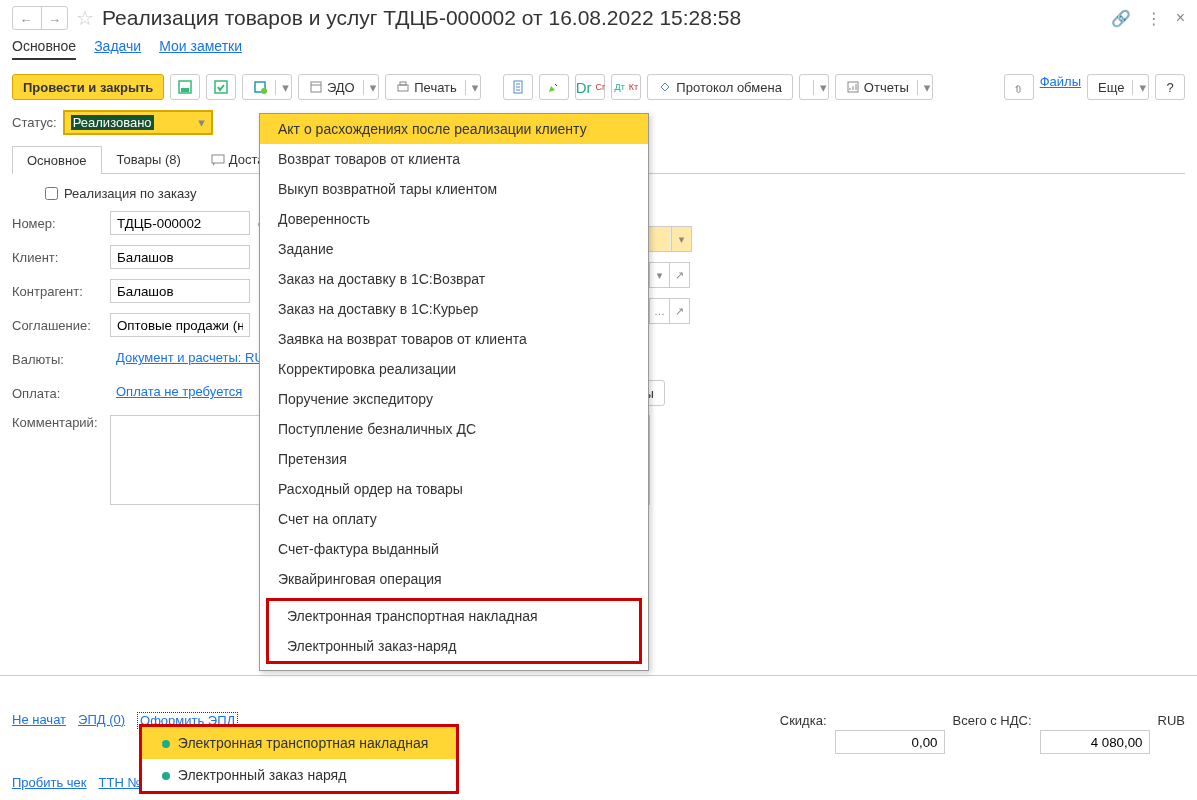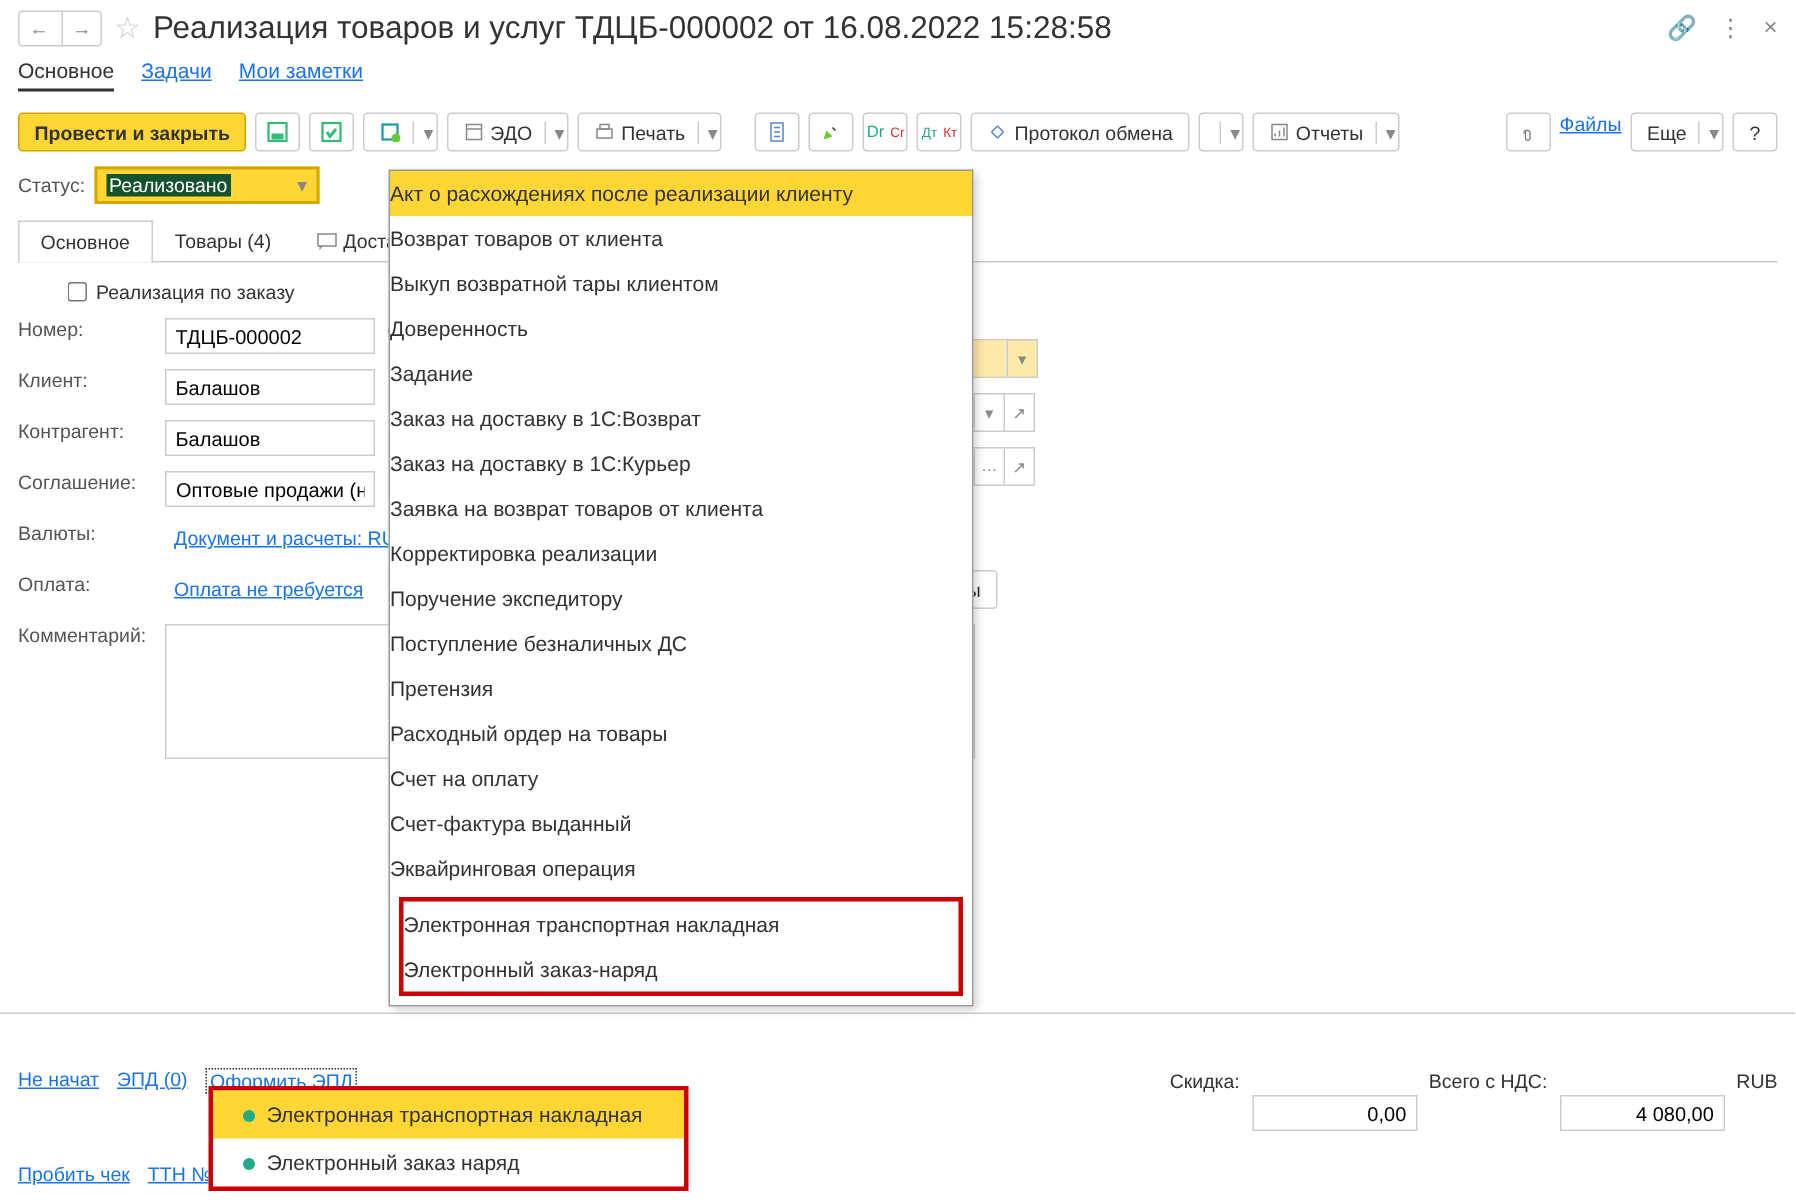--- a/index.html
+++ b/index.html
@@ -24,32 +24,32 @@
 .btn-link { color: #1a73e8; text-decoration: underline; cursor: pointer; }
 .tb-right { margin-left: auto; display: flex; gap: 6px; }
 .status-row { display: flex; align-items: center; gap: 6px; padding: 0 12px 10px; }
 .status-field { border: 2px solid #d4a800; background: #ffd633; padding: 3px 6px; width: 150px; display: flex; align-items: center; }
 .status-val { background: #14532d; color: #fff; padding: 0 2px; }
 .status-caret { margin-left: auto; color: #888; cursor: pointer; }
 .form-tabs { display: flex; margin: 0 12px; border-bottom: 1px solid #ccc; }
 .ftab { padding: 6px 14px; cursor: pointer; border: 1px solid transparent; border-bottom: none; display: flex; align-items: center; gap: 4px; }
 .ftab.active { border-color: #ccc; background: #fff; position: relative; top: 1px; }
 .form-body { padding: 12px; position: relative; }
-.form-row { display: flex; align-items: flex-start; margin-bottom: 10px; gap: 8px; }
+.form-row { display: flex; align-items: center; margin-bottom: 10px; gap: 8px; }
 .lbl { width: 90px; color: #555; }
 .inp { border: 1px solid #ccc; padding: 3px 6px; height: 24px; background: #fff; }
 .inp.link { color: #1a73e8; text-decoration: underline; border: none; cursor: pointer; }
 .inp.w140 { width: 140px; }
 .chk { display: flex; align-items: center; gap: 6px; padding-left: 33px; }
 .textarea { border: 1px solid #ccc; width: 540px; height: 90px; }
 .field-group { display: flex; border: 1px solid #ccc; }
 .field-group .inp { border: none; border-right: 1px solid #eee; }
 .fg-btn { width: 20px; display: flex; align-items: center; justify-content: center; cursor: pointer; border-left: 1px solid #ccc; color: #888; font-size: 11px; }
 .dropdown-menu { position: absolute; left: 259px; top: 113px; width: 390px; background: #fff; border: 1px solid #999; box-shadow: 2px 2px 6px rgba(0,0,0,.2); z-index: 100; }
-.menu-item { padding: 7px 0; cursor: pointer; font-size: 14px; }
+.menu-item { padding: 7px 18px; cursor: pointer; font-size: 14px; }
 .menu-item.hl { background: #ffd633; }
 .menu-highlight-box { border: 3px solid #c00; margin: 4px 6px 6px; }
 .right-col { position: absolute; left: 520px; top: 226px; }
 .right-col .form-row { margin-bottom: 10px; }
 .footer { position: absolute; bottom: 36px; left: 0; right: 0; border-top: 1px solid #ccc; padding: 10px 12px; display: flex; align-items: center; }
 .footer-left { display: flex; gap: 12px; }
 .footer-right { margin-left: auto; display: flex; align-items: center; gap: 8px; }
 .footer .inp.ro { text-align: right; width: 110px; margin-top: 44px; }
 .popup2 { position: absolute; left: 139px; bottom: 6px; width: 320px; background: #fff; border: 3px solid #c00; z-index: 101; }
 .popup2 .menu-item { padding: 8px 20px; font-size: 14px; }
@@ -126,21 +126,21 @@
         <path d="M5 4h4M5 7h4M5 10h4" stroke="#58c"></path>
       </svg>
     </div>
   <div class="btn icon-only">
       <svg width="14" height="14">
         <path d="M2 12l2-6 4 4-6 2z" fill="#6c3"></path>
         <path d="M8 4l2 2" stroke="#333"></path>
       </svg>
     </div>
   <div class="btn icon-only">
-      <span style="font-size:11px;color:#2a8">Dr</span>
+      <span style="font-size:15px;color:#2a8">Dr</span>
       <span style="font-size:9px;color:#c33">Cr</span>
     </div>
   <div class="btn icon-only">
       <span style="font-size:9px;color:#2a8">Дт</span>
       <span style="font-size:9px;color:#c33">Кт</span>
     </div>
   <div class="btn">
       <svg width="14" height="14">
         <path d="M3 7l4-4M3 7l4 4M11 7l-4-4M11 7l-4 4" stroke="#58c" fill="none"></path>
       </svg>
@@ -179,21 +179,21 @@
 <div class="status-row">
   <span class="lbl" style="width:auto">Статус:</span>
   <div class="status-field">
     <span class="status-val">Реализовано</span>
     <span class="status-caret">▾</span>
   </div>
 </div>
 
 <div class="form-tabs">
   <div class="ftab active">Основное</div>
-  <div class="ftab">Товары (4)</div>
+  <div class="ftab">Товары (8)</div>
   <div class="ftab">
       <svg width="14" height="12">
         <rect x="1" y="1" width="12" height="8" fill="none" stroke="#888"></rect>
         <path d="M4 9l-2 3v-3" fill="#888"></path>
       </svg>
       <span>Доставка</span>
     </div>
 </div>
 
 <div class="form-body">

